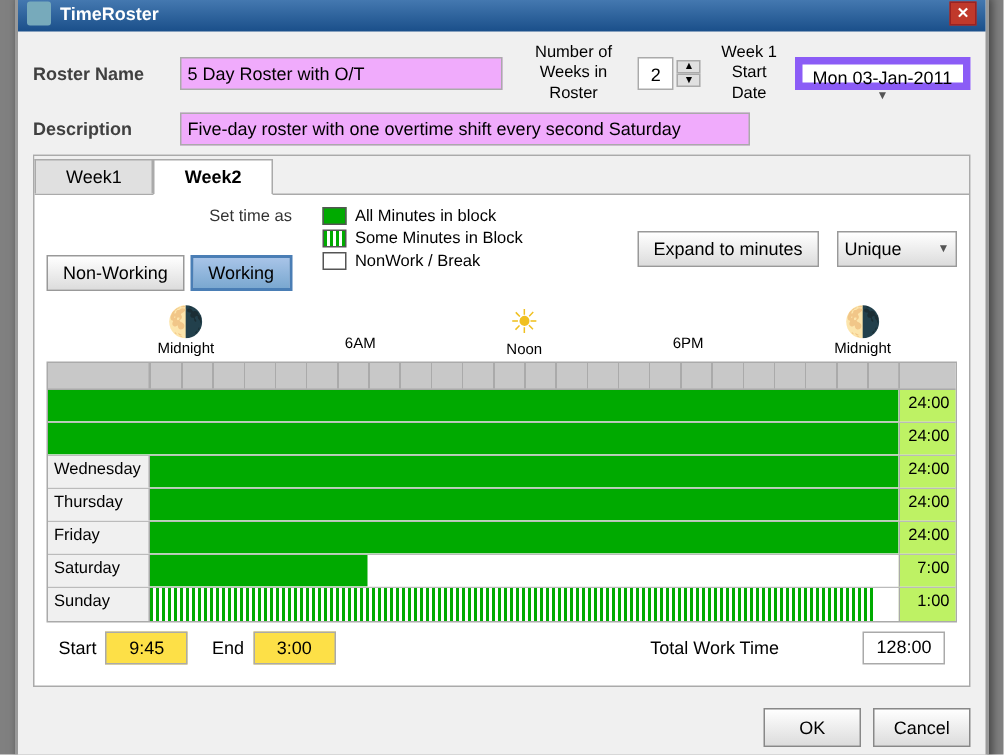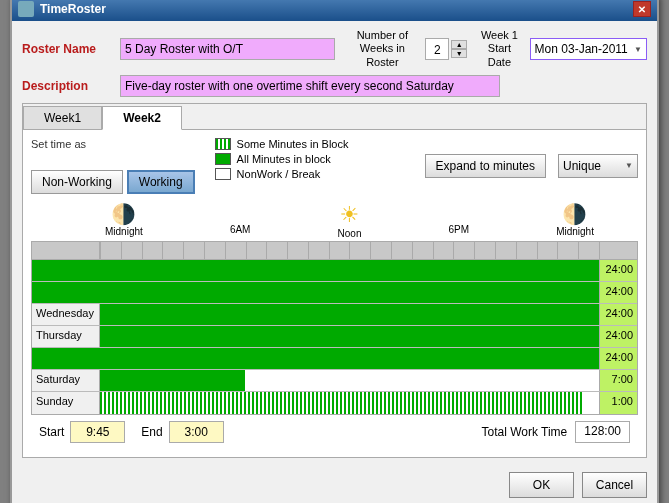--- a/index.html
+++ b/index.html
@@ -58,21 +58,21 @@
     .content {
       padding: 8px 10px;
     }
     .field-row {
       display: flex;
       align-items: center;
       margin-bottom: 6px;
       gap: 8px;
     }
     .field-label {
-      color: #b91c1c;
+      color: #404040;
       font-weight: bold;
       min-width: 90px;
     }
     .field-input {
       border: 1px solid #aaa;
       background: #f0abfc;
       padding: 2px 4px;
       font-size: 12px;
       height: 22px;
     }
@@ -112,29 +112,30 @@
       font-size: 7px;
       cursor: pointer;
       line-height: 1;
     }
     .start-date-label {
       font-size: 11px;
       text-align: center;
       line-height: 1.2;
     }
     .date-dropdown {
-      border: 1px solid #8b5cf6;
+      border: 5px solid #8b5cf6;
       background: white;
       padding: 2px 4px;
       font-size: 12px;
       height: 22px;
       width: 120px;
       display: flex;
       align-items: center;
       justify-content: space-between;
+      flex-direction: column;
     }
     .dropdown-arrow {
       font-size: 8px;
       color: #555;
     }
     .tabs-container {
       border: 1px solid #aaa;
       background: white;
       margin-top: 4px;
     }
@@ -166,20 +167,21 @@
     .controls-row {
       display: flex;
       align-items: flex-start;
       margin-bottom: 8px;
       gap: 12px;
     }
     .set-time-group {
       display: flex;
       flex-direction: column;
       gap: 20px;
+      align-items: flex-end;
     }
     .set-time-label {
       font-size: 11px;
       color: #333;
     }
     .btn-group {
       display: flex;
       gap: 4px;
     }
     .btn {
@@ -308,41 +310,42 @@
       padding: 6px 8px;
       gap: 16px;
     }
     .footer-field {
       display: flex;
       align-items: center;
       gap: 6px;
     }
     .footer-input {
       border: 1px solid #aaa;
-      background: #fef9c3;
+      background: #fde047;
       padding: 2px 0;
       font-size: 12px;
       height: 22px;
       width: 55px;
       text-align: center;
     }
     .total-work {
       margin-left: auto;
       display: flex;
       align-items: center;
       gap: 8px;
     }
     .total-value {
       border: 1px solid #aaa;
       background: white;
       padding: 2px 8px;
       font-size: 12px;
       height: 22px;
       min-width: 50px;
       text-align: center;
+      margin-left: 48px;
     }
     .ok-cancel-row {
       display: flex;
       justify-content: flex-end;
       padding: 6px 10px 8px;
       gap: 8px;
     }
     .ok-btn {
       width: 65px;
       height: 26px;
@@ -420,26 +423,26 @@
           <div class="set-time-group">
             <span class="set-time-label">Set time as</span>
             <div class="btn-group">
               <button class="btn">Non-Working</button>
               <button class="btn active-btn">Working</button>
             </div>
           </div>
 
           <div class="legend-group">
             <div class="legend-item">
+              <div class="legend-box" style="background:#00aa00;"></div>
+              <span>All Minutes in block</span>
+            </div>
+            <div class="legend-item">
               <div class="legend-box" style="background: repeating-linear-gradient(90deg,#00aa00 0px,#00aa00 2px,white 2px,white 4px);"></div>
               <span>Some Minutes in Block</span>
-            </div>
-            <div class="legend-item">
-              <div class="legend-box" style="background:#00aa00;"></div>
-              <span>All Minutes in block</span>
             </div>
             <div class="legend-item">
               <div class="legend-box" style="background:white;"></div>
               <span>NonWork / Break</span>
             </div>
           </div>
 
           <button class="expand-btn">Expand to minutes</button>
           <div class="unique-dropdown">
             <span>Unique</span>
@@ -505,20 +508,21 @@
             <div class="day-hours">24:00</div>
           </div>
           <div class="day-row">
             <div class="day-label">Thursday</div>
             <div class="day-bar-container">
               <div class="day-bar bar-green" style="left:0%;width:100%;"></div>
             </div>
             <div class="day-hours">24:00</div>
           </div>
           <div class="day-row">
+            <div class="day-label">Friday</div>
             <div class="day-bar-container">
               <div class="day-bar bar-green" style="left:0%;width:100%;"></div>
             </div>
             <div class="day-hours">24:00</div>
           </div>
           <div class="day-row">
             <div class="day-label">Saturday</div>
             <div class="day-bar-container">
               <div class="day-bar bar-green" style="left:0%;width:29%;"></div>
             </div>

